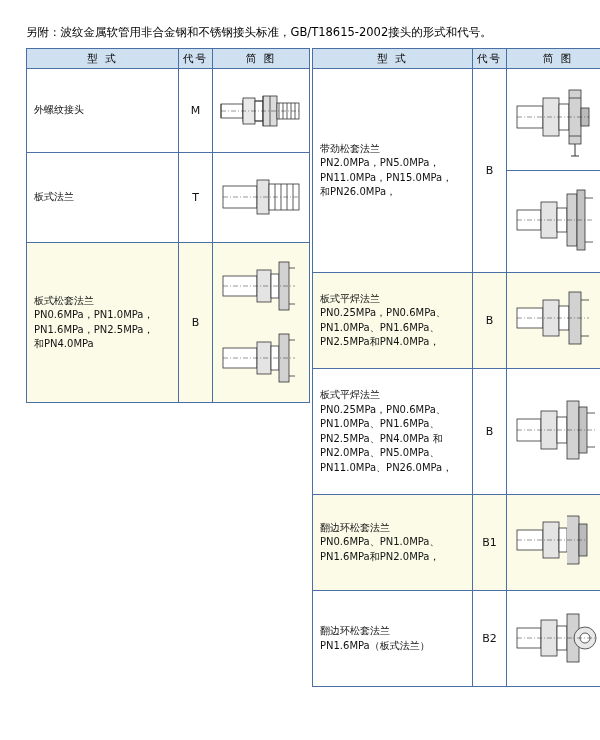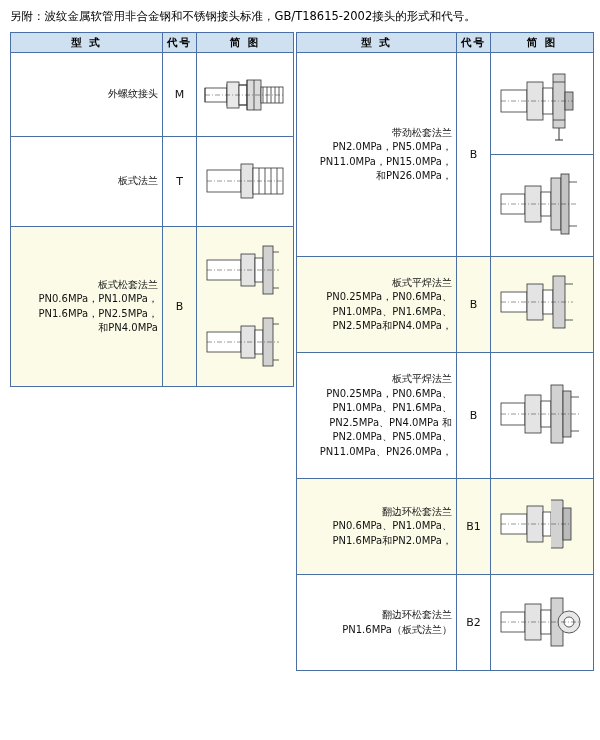--- a/index.html
+++ b/index.html
@@ -11,21 +11,21 @@
     width: 600px;
     height: 740px;
     font-family: "DejaVu Sans", "Liberation Sans", sans-serif;
     color: #111;
   }
   #page {
     position: relative;
     width: 600px;
     height: 740px;
     box-sizing: border-box;
-    padding: 0;
+    padding: 16px;
   }
   .title {
     font-size: 11.5px;
     line-height: 1.3;
     padding: 9px 8px 8px 10px;
     color: #000;
     letter-spacing: 0px;
   }
   .tables {
     display: flex;
@@ -43,30 +43,30 @@
     border: 1px solid #4a6fa5;
     vertical-align: middle;
     font-size: 10px;
     line-height: 1.45;
     padding: 2px 3px;
     box-sizing: border-box;
   }
   thead th {
     background: #cfe0f1;
     text-align: center;
-    font-weight: bold;
+    font-weight: normal;
     height: 19px;
     font-size: 10.5px;
     color: #000;
     letter-spacing: 2px;
   }
   .cell-type {
     padding-left: 7px;
     padding-right: 4px;
-    text-align: right;
+    text-align: left;
   }
   .cell-code {
     text-align: center;
     font-size: 11px;
   }
   .cell-fig {
     padding: 0;
     text-align: center;
   }
   .yellow { background: #fbfbe8; }

